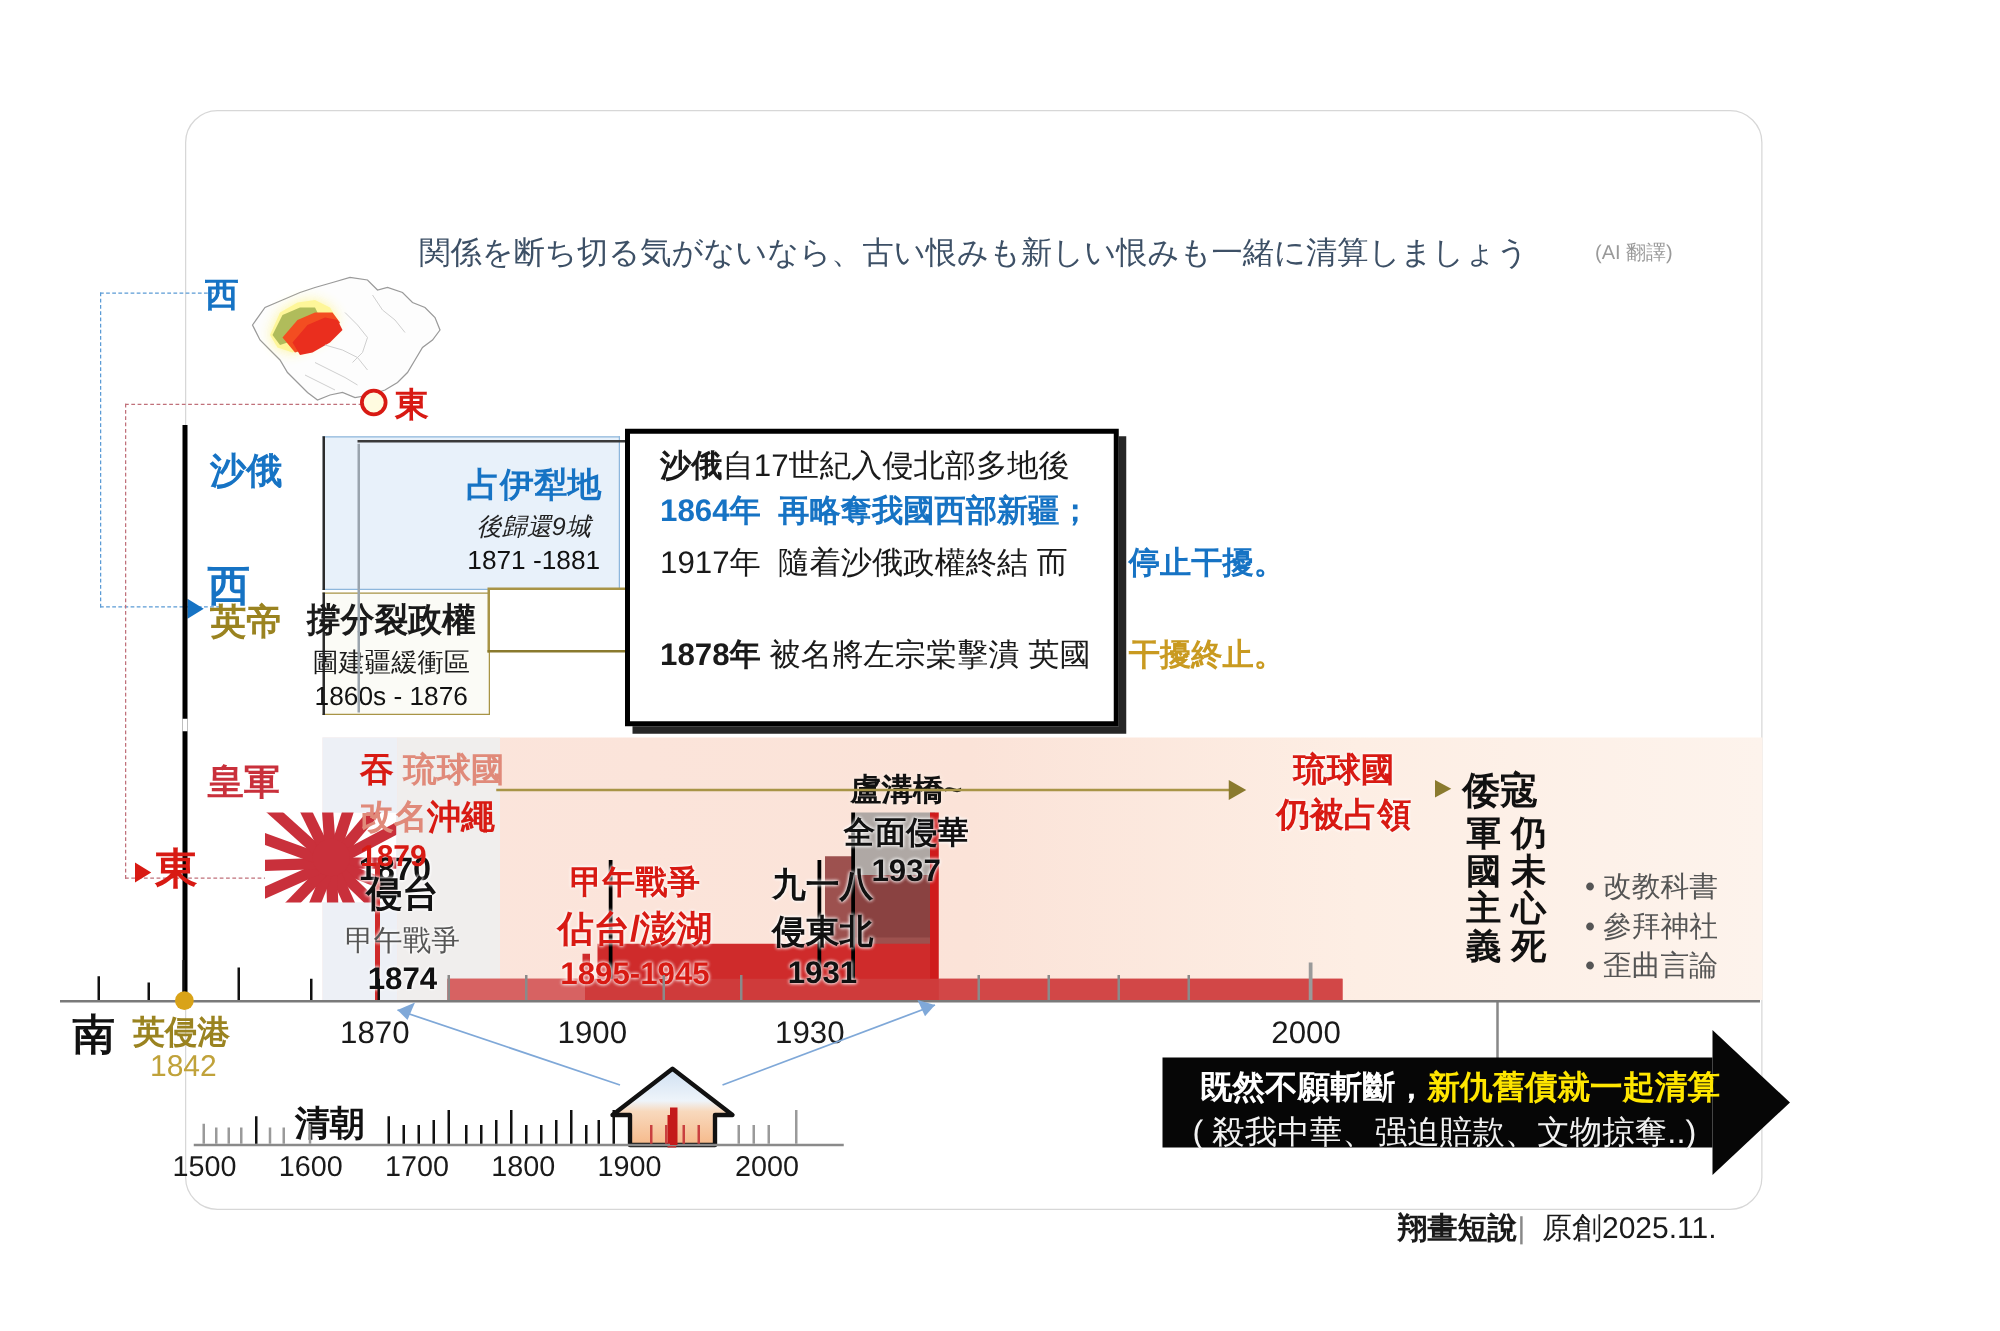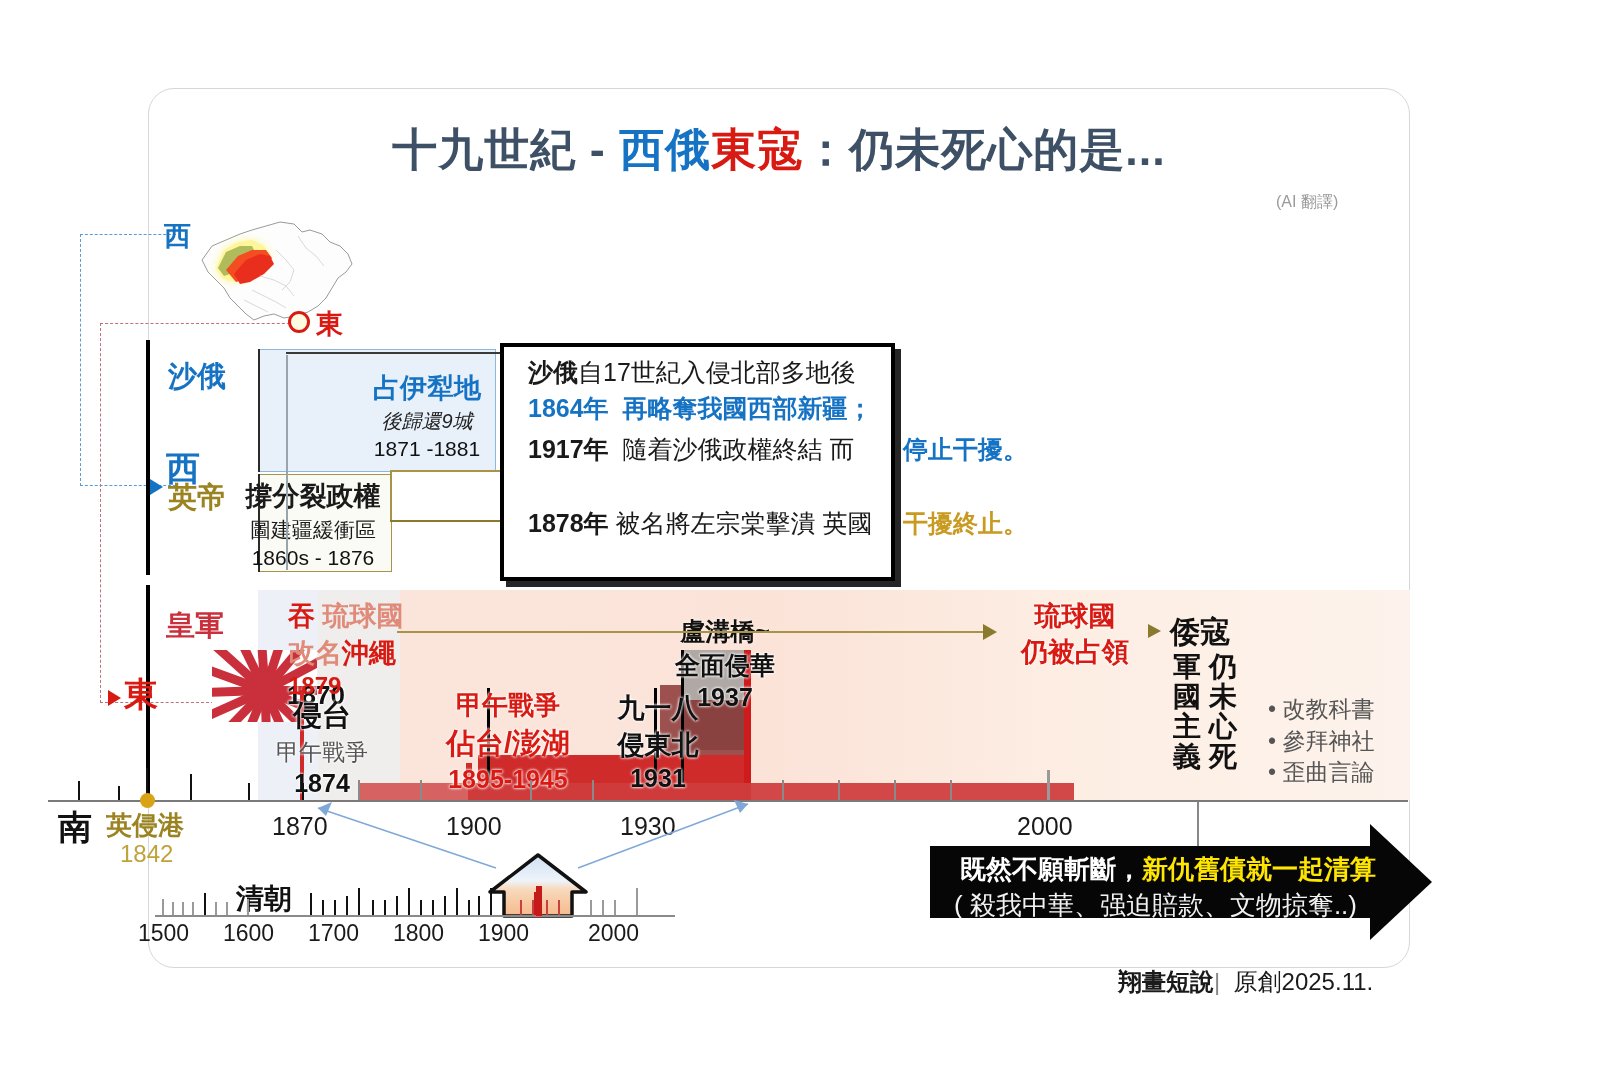--- a/index.html
+++ b/index.html
@@ -159,21 +159,21 @@
   .blackbox {
     position: absolute; left: 500px; top: 343px;
     width: 395px; height: 238px;
     background: #fff; border: 4px solid #000;
     box-shadow: 6px 6px 0 rgba(0,0,0,0.85);
   }
   .bb-l1 { position:absolute; left:528px; top:356px; font-size:25px; font-weight:bold; color:#1a1a1a; white-space:nowrap;}
   .bb-l1 .nm { font-weight:normal; }
   .bb-l2 { position:absolute; left:528px; top:392px; font-size:25px; font-weight:bold; color:#1673c4; white-space:nowrap;}
   .bb-l3 { position:absolute; left:528px; top:433px; font-size:25px; color:#1a1a1a; white-space:nowrap;}
-  .bb-l3 b{ font-weight:bold;margin-top:40px; }
+  .bb-l3 b{ font-weight:normal;margin-top:40px; }
   .bb-l4 { position:absolute; left:528px; top:507px; font-size:25px; color:#1a1a1a; white-space:nowrap;}
   .bb-l4 b{ font-weight:bold; }
   .out-blue { position:absolute; left:903px; top:433px; font-size:25px; font-weight:bold; color:#1673c4; white-space:nowrap;}
   .out-olive{ position:absolute; left:903px; top:507px; font-size:25px; font-weight:bold; color:#c99a20; white-space:nowrap;}
 
   
   .jp-panel {
     position: absolute; left: 258px; top: 590px; width: 1152px; height: 210px;
     background: linear-gradient(to right, #fbe5dc 0%, #fbe3d8 45%, #fdeee4 72%, #fdf3ec 100%);
   }
@@ -300,23 +300,21 @@
   .footer b { font-weight:bold; }
   .footer .sep { color:#888; }
 </style>
 </head>
 <body>
 
 <div id="stage">
 
   <div class="card"></div>
 
-  <div class="title">
-    <span>十九世紀 - </span><span class="blue">西俄</span><span class="red">東寇</span><span>：仍未死心的是...</span>
-  </div>
+  <div class="subtitle">関係を断ち切る気がないなら、古い恨みも新しい恨みも一緒に清算しましょう</div>
   <div class="ai-note">(AI 翻譯)</div>
 
   <div class="dash-blue"></div>
   <div class="dash-red"></div>
   <div class="tri tri-blue"></div>
   <div class="tri tri-red"></div>
 
   <div class="xi-label-top">西</div>
   <div class="map-wrap">
     <svg viewBox="0 0 175 120" width="175" height="120">

